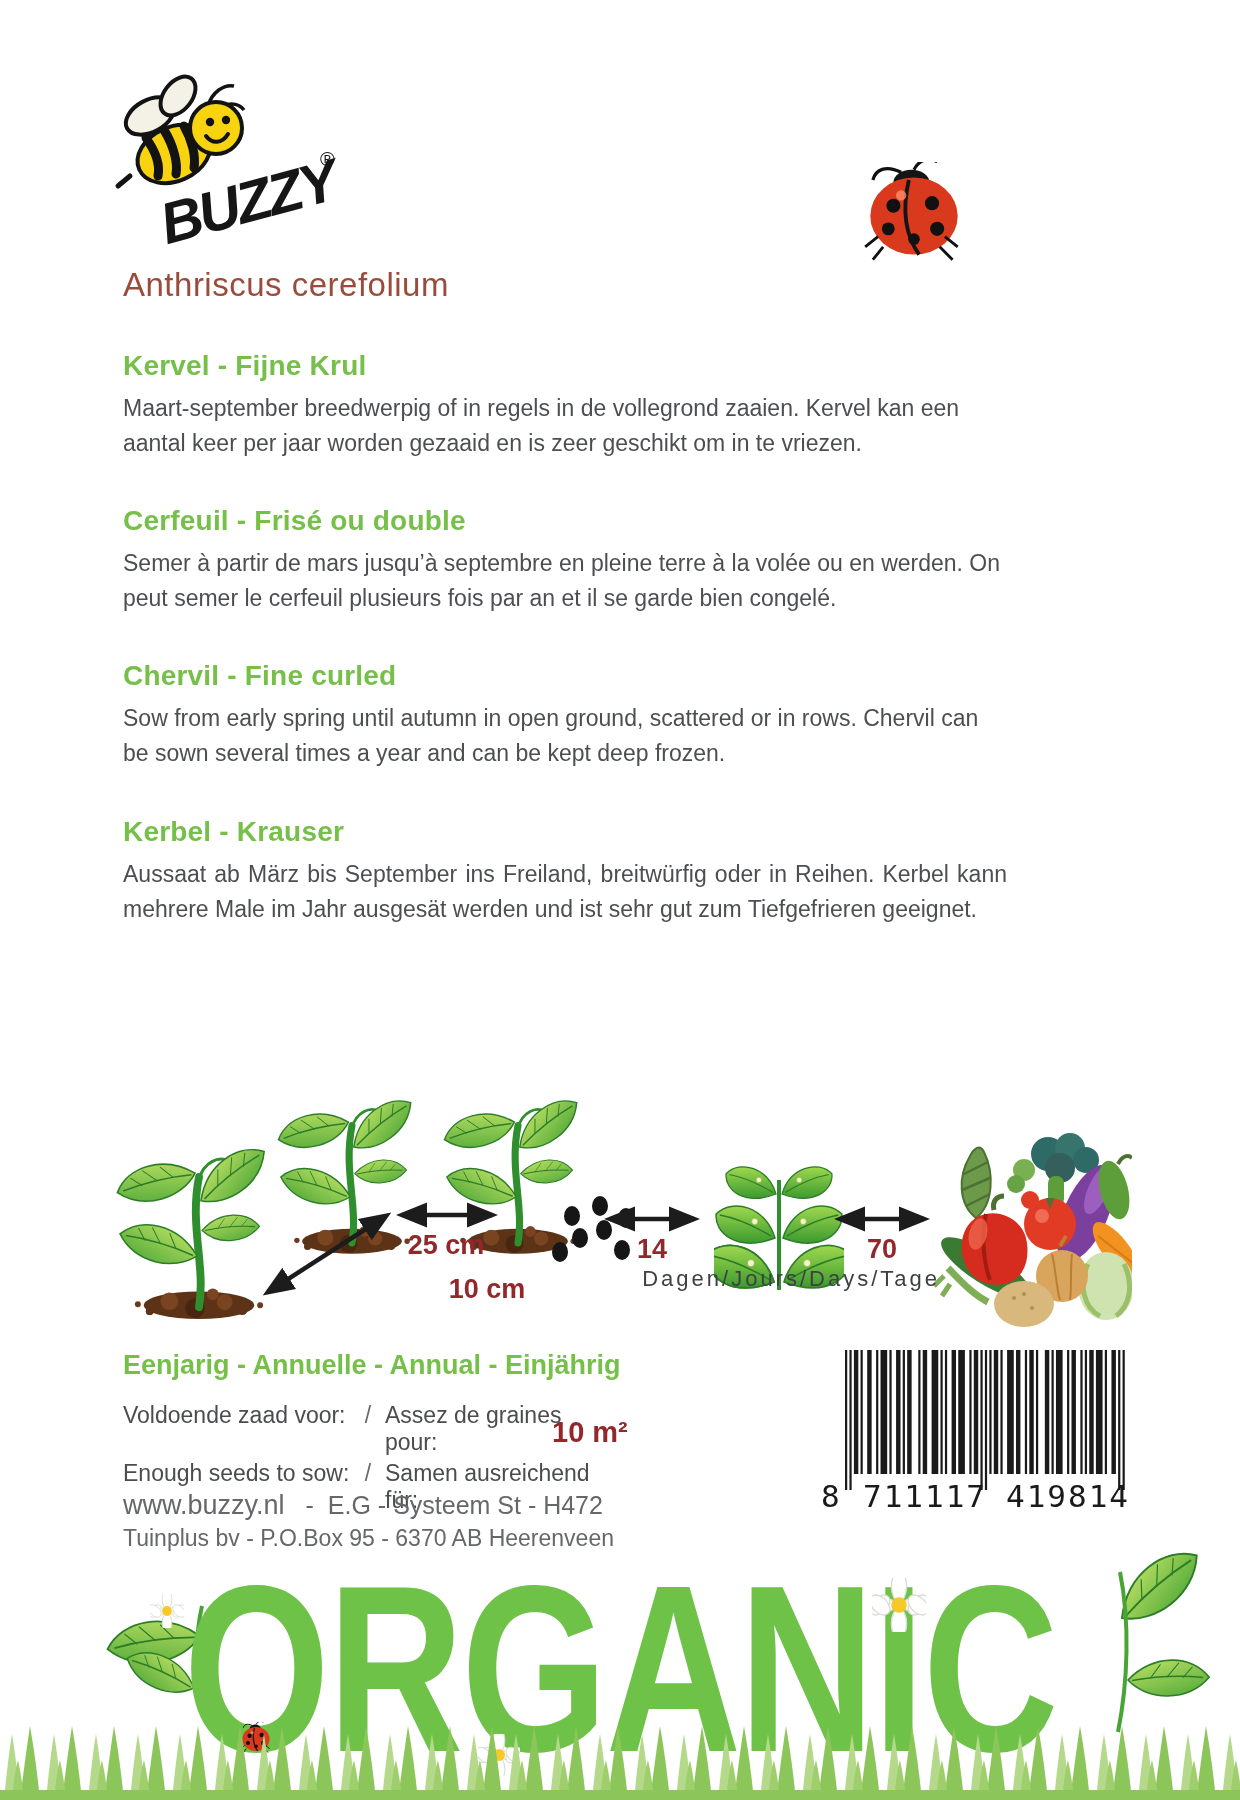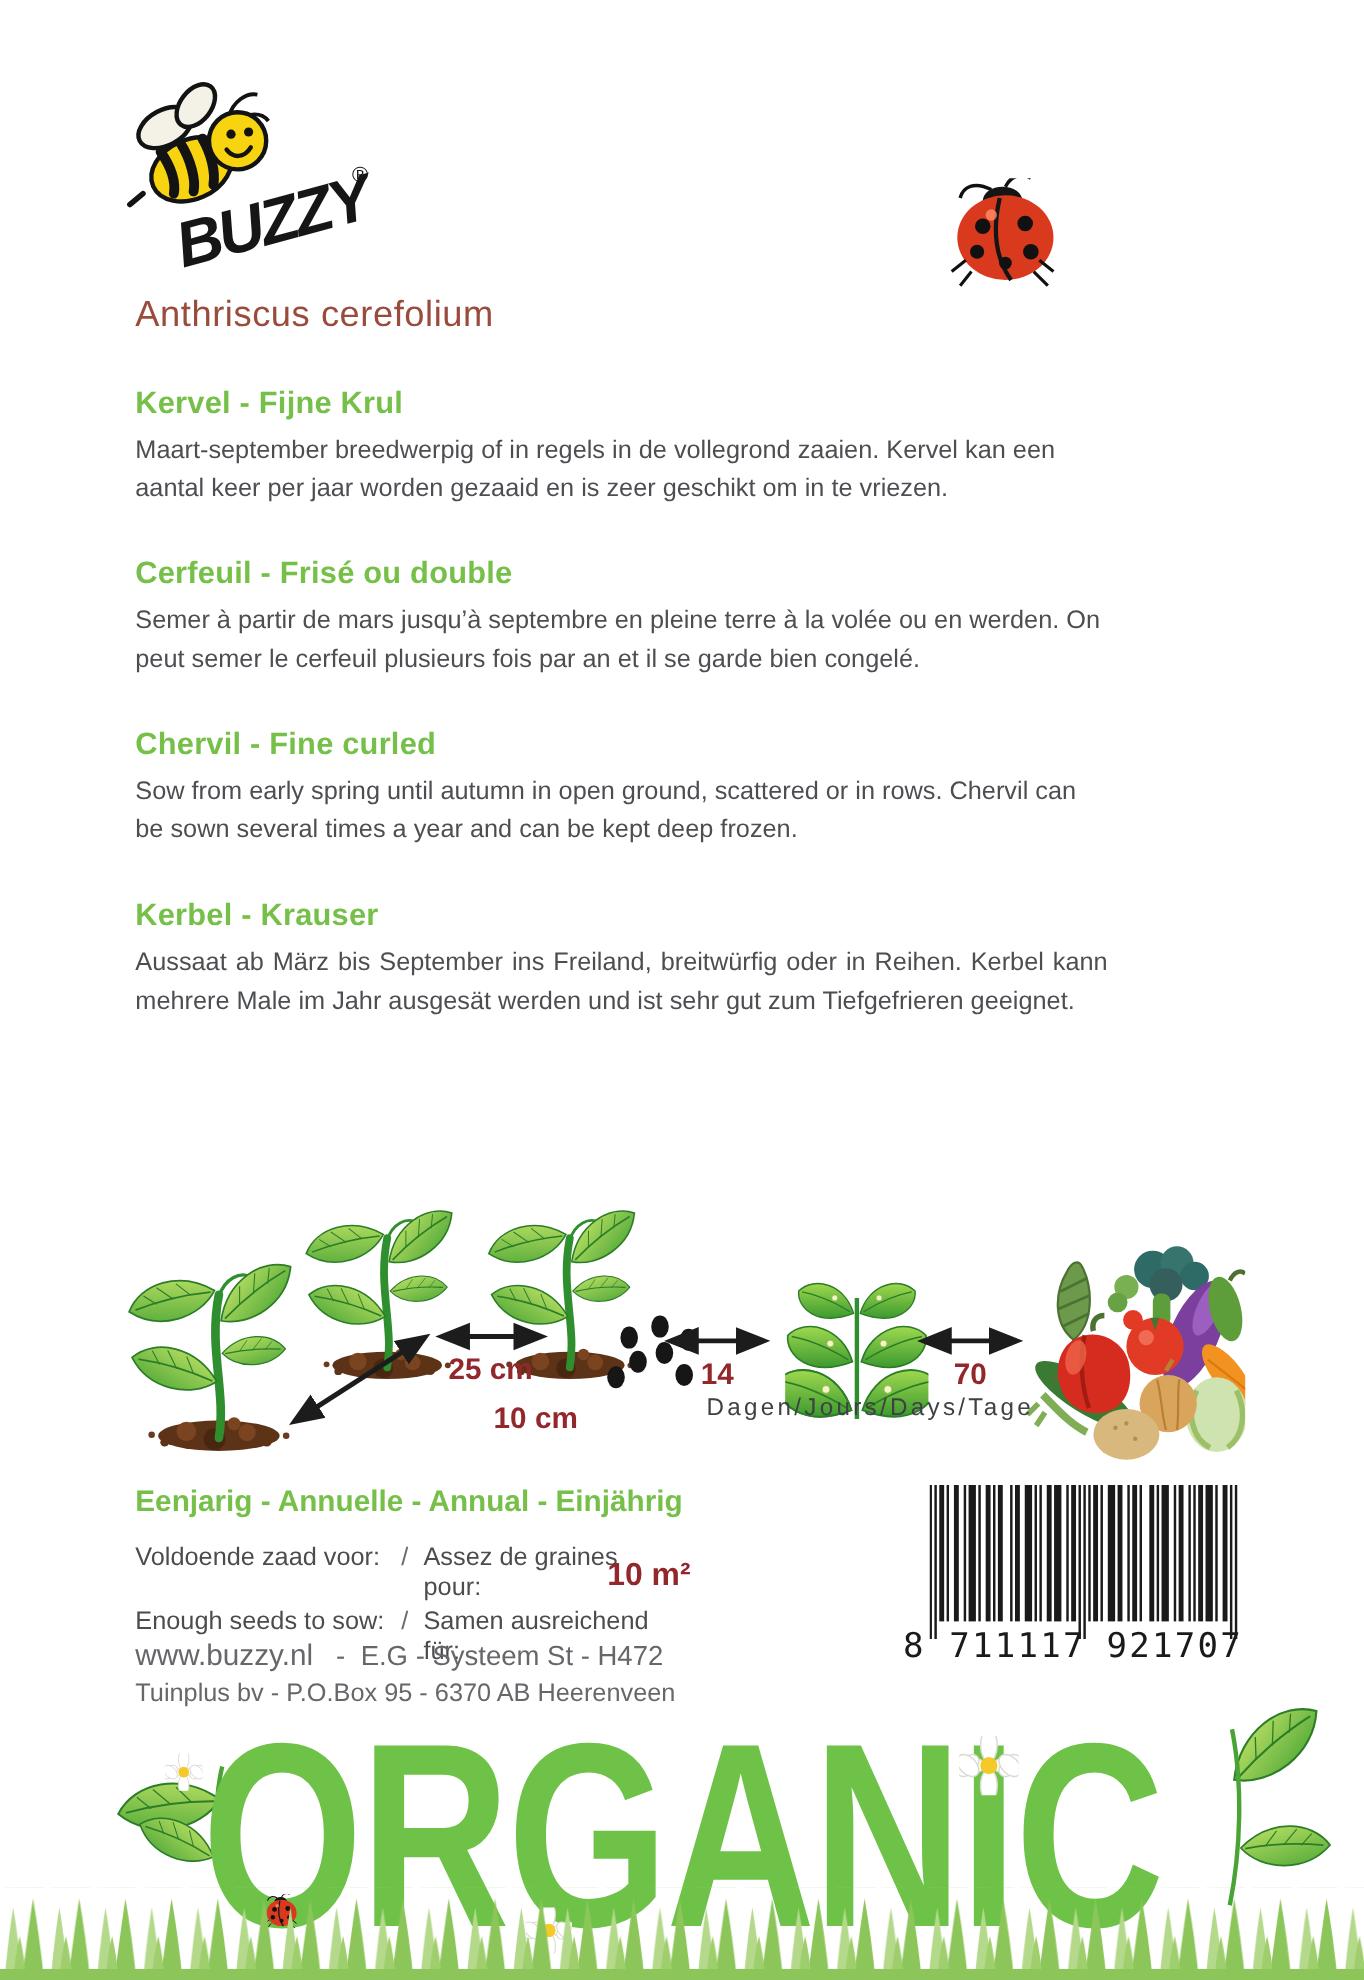--- a/index.html
+++ b/index.html
@@ -325,21 +325,21 @@
         <rect x="285.99999999999994" y="0" width="5.2" height="124" fill="#1a1a1a"></rect>
         <rect x="293.79999999999995" y="0" width="7.800000000000001" height="124" fill="#1a1a1a"></rect>
         <rect x="304.19999999999993" y="0" width="2.6" height="124" fill="#1a1a1a"></rect>
         <rect x="311.99999999999994" y="0" width="5.2" height="124" fill="#1a1a1a"></rect>
         <rect x="319.79999999999995" y="0" width="2.6" height="140" fill="#1a1a1a"></rect>
         <rect x="324.99999999999994" y="0" width="2.6" height="140" fill="#1a1a1a"></rect>
       </svg>
     <div class="barcode-digits">
       <span class="d-lead">8</span>
       <span class="d-left">711117</span>
-      <span class="d-right">921707</span>
+      <span class="d-right">419814</span>
     </div>
   </div>
 
   <div class="abs" style="left:0;top:1548px;width:1240px;height:252px;overflow:hidden">
     <svg class="abs" style="left:104px;top:28px" width="110" height="136" viewBox="0 0 110 136">
       <use href="#leaf" transform="translate(96,60) scale(-1.15,1.15) rotate(18)"></use>
       <use href="#leaf" transform="translate(90,112) scale(-0.9,0.9) rotate(-14)"></use>
       <path d="M98,30 C90,64 92,104 100,132" stroke="#4aa435" stroke-width="4" fill="none"></path>
     </svg>
     <svg class="abs" style="left:1104px;top:4px" width="130" height="186" viewBox="0 0 130 186">

